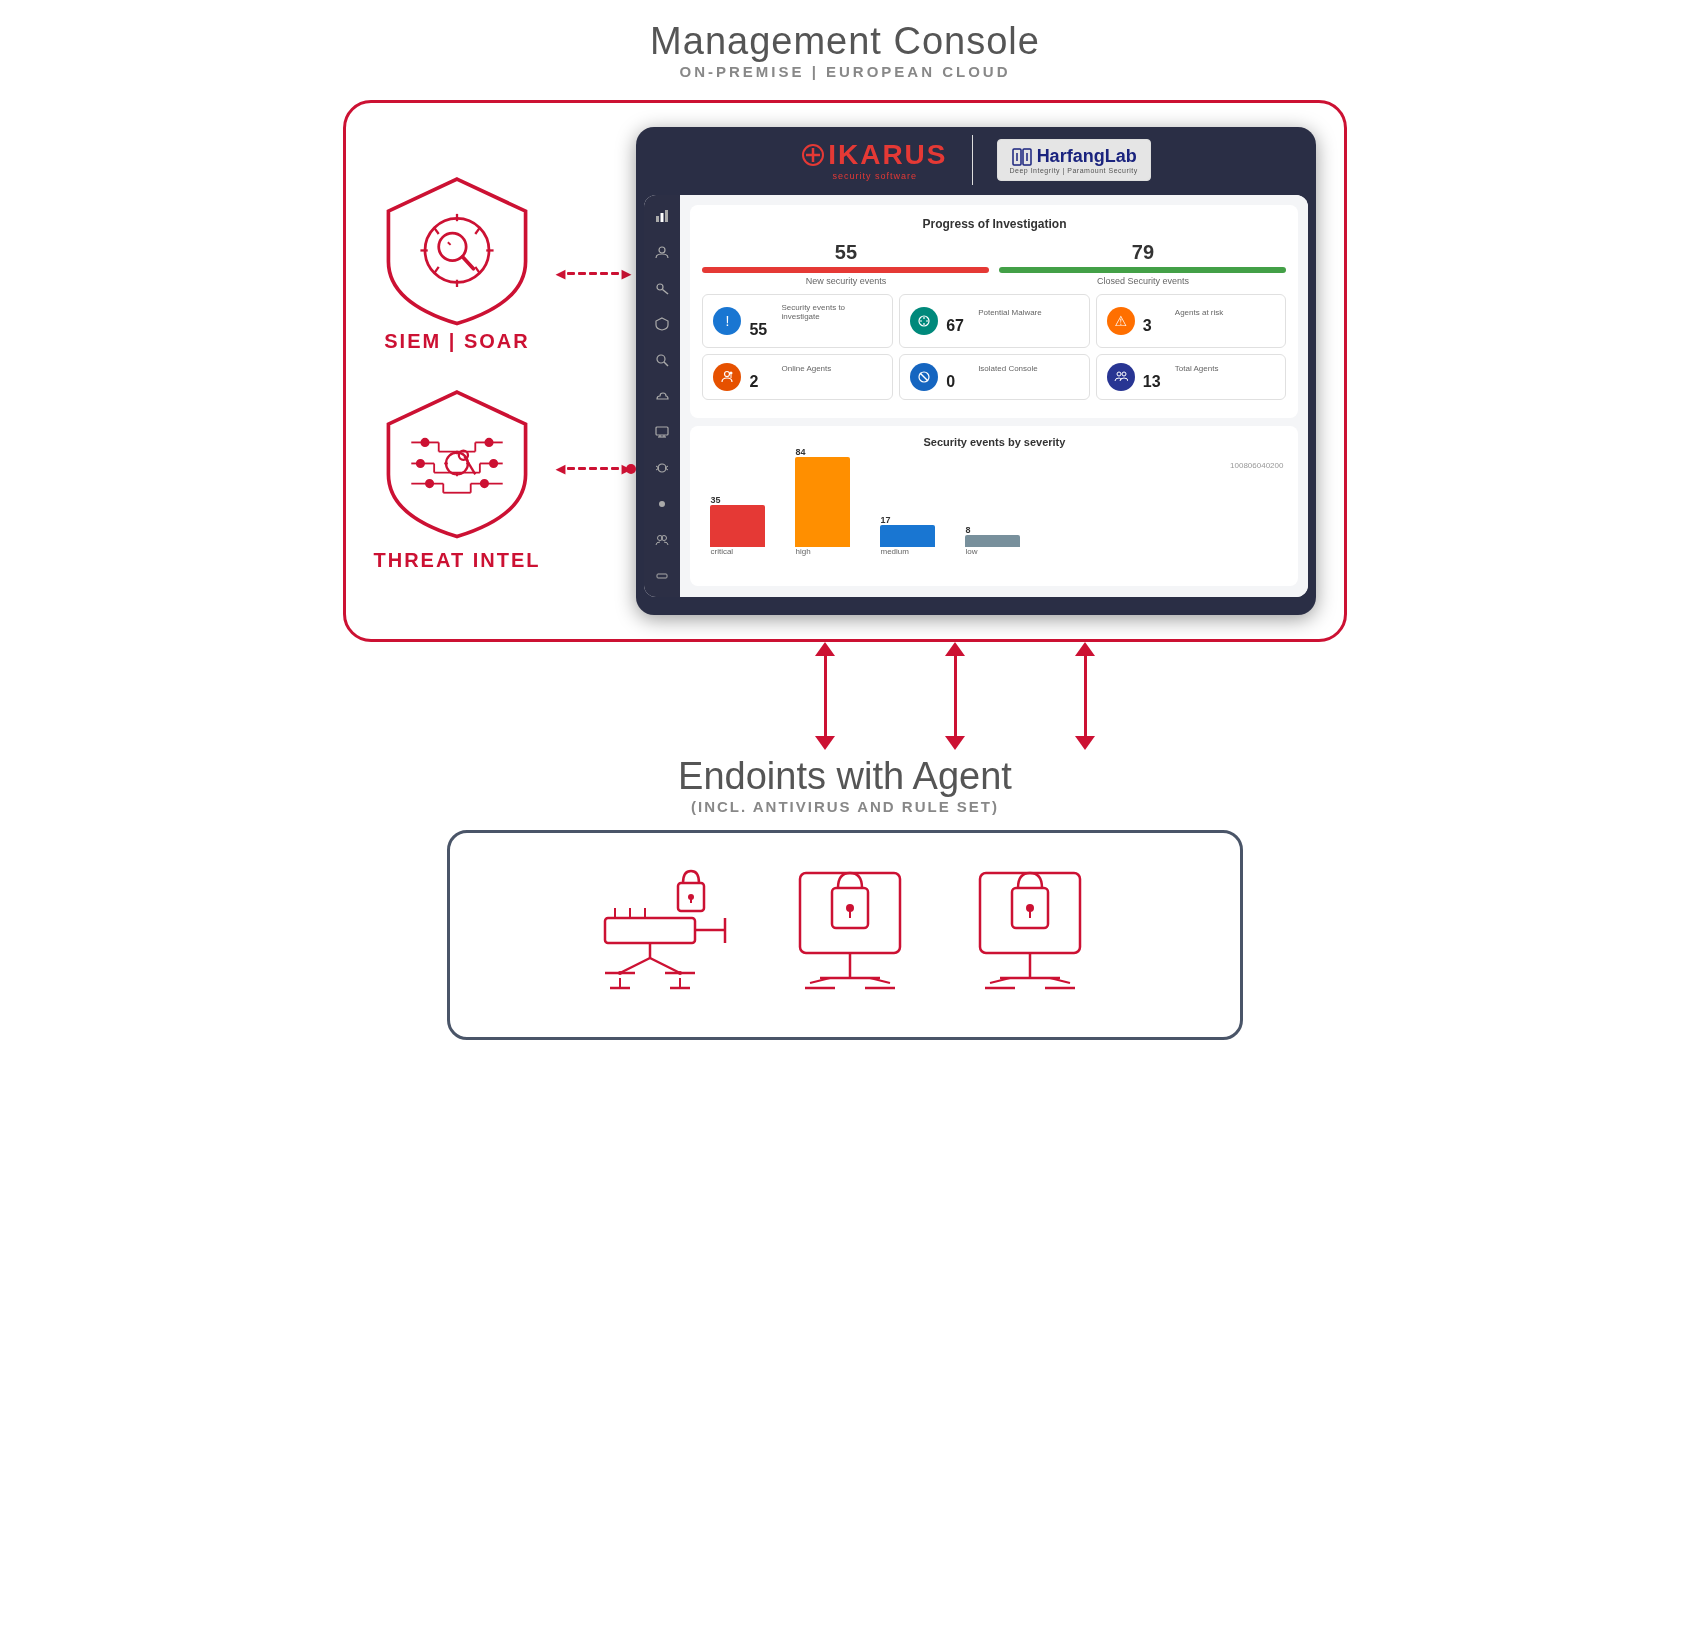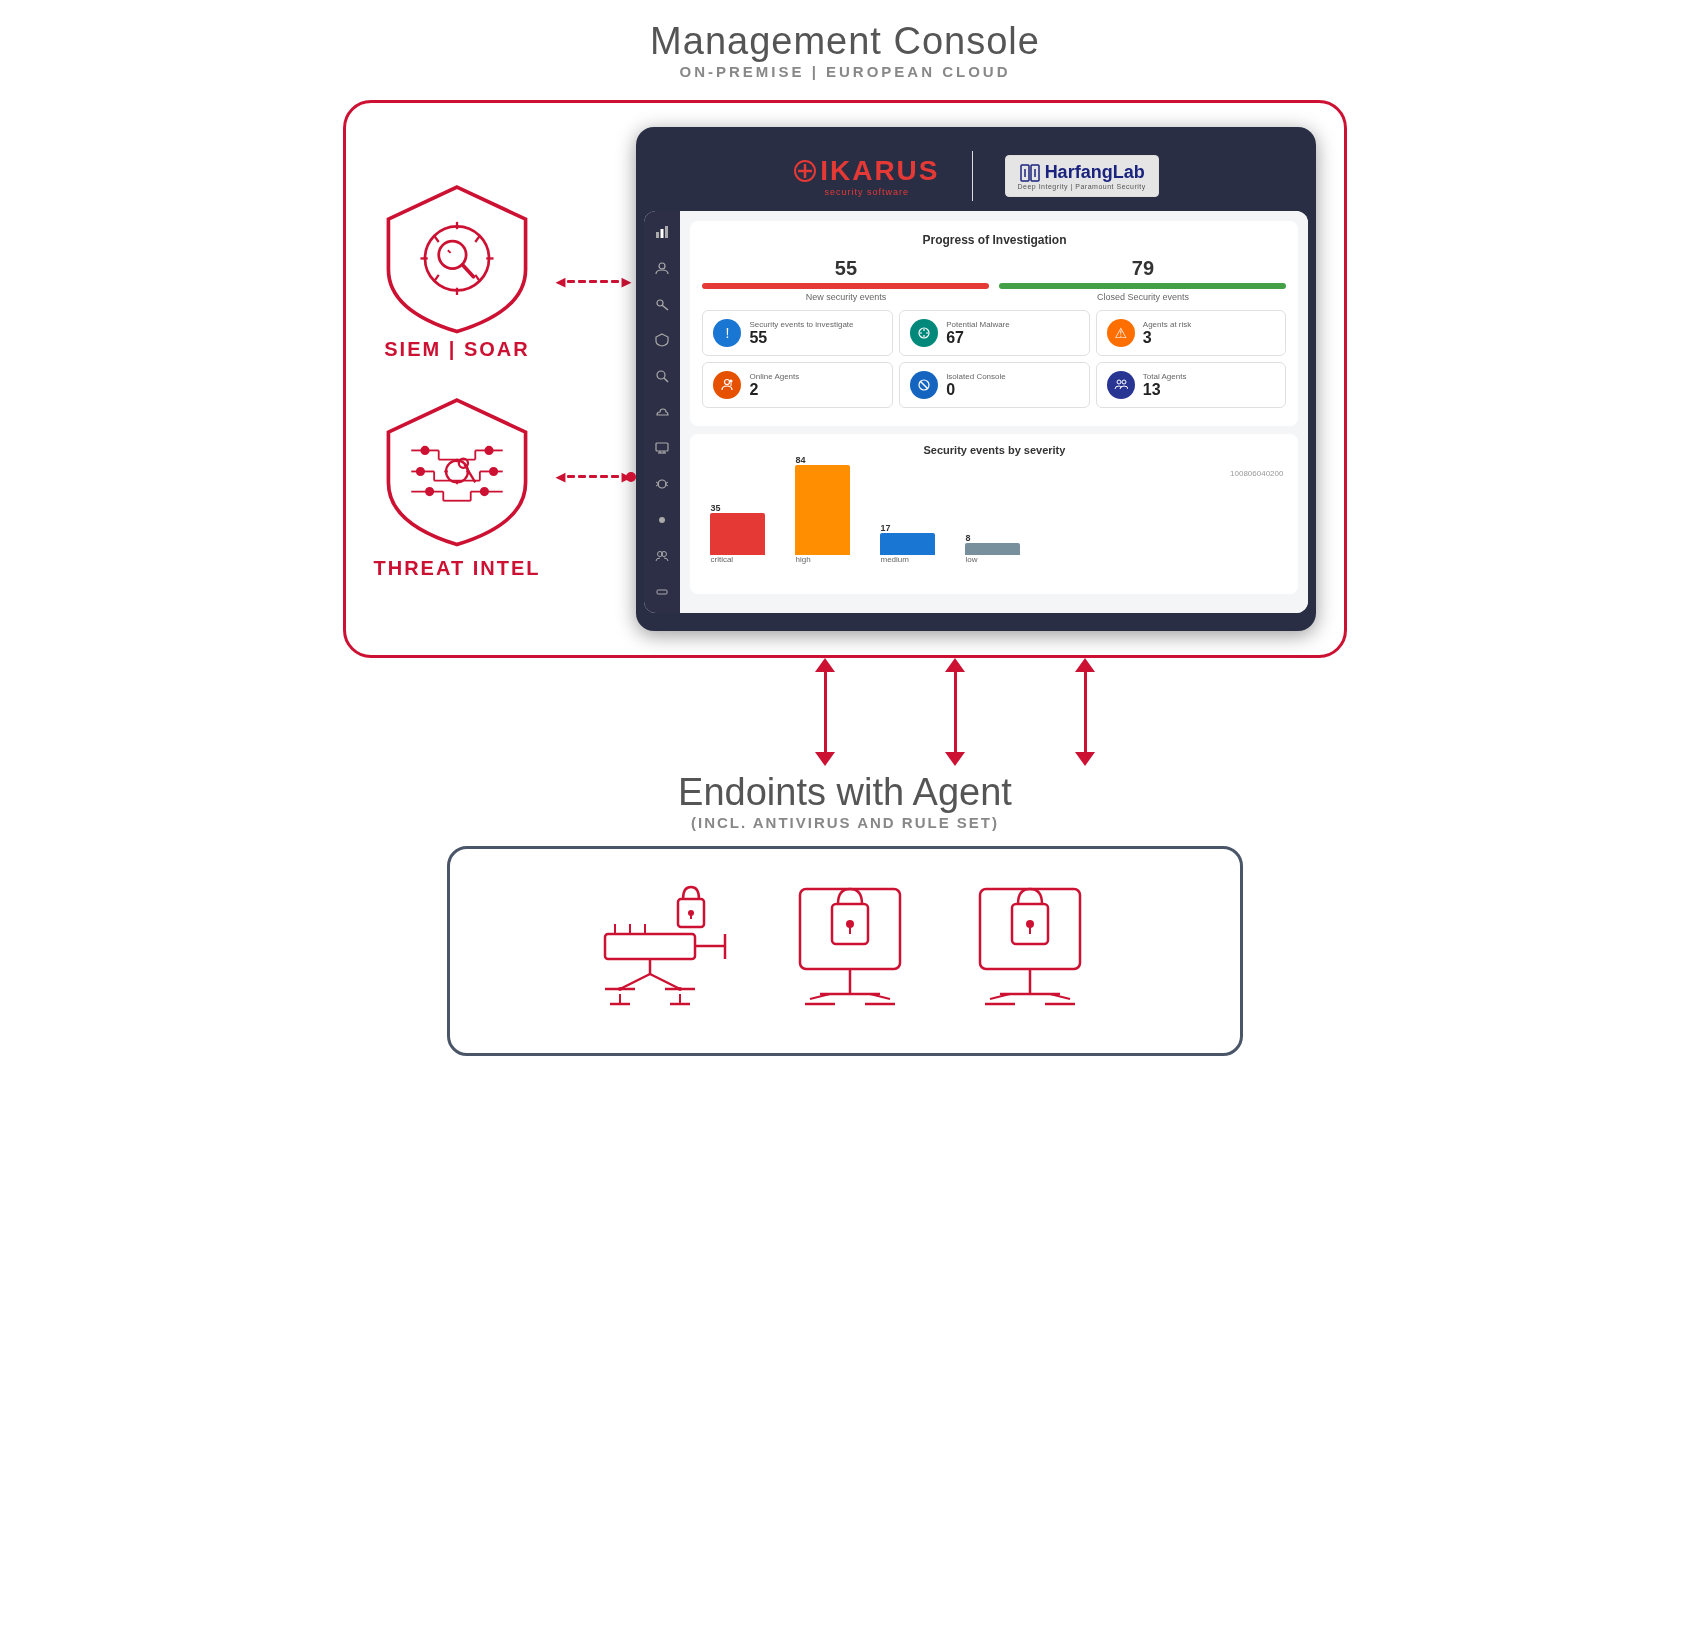--- a/index.html
+++ b/index.html
@@ -177,20 +177,21 @@
     .ic-blue2 { background: #1565c0; color: #fff; }
     .ic-bluedark { background: #283593; color: #fff; }
 
     .stat-text {
       display: flex;
       flex-direction: column;
     }
     .stat-label {
       font-size: 8px;
       color: #666;
+      margin-left: 32px;
     }
     .stat-value {
       font-size: 16px;
       font-weight: 700;
       color: #222;
     }
 
     
     .chart-panel {
       background: #fff;
@@ -250,25 +251,24 @@
       align-items: center;
       justify-content: center;
       background: #fff;
       width: 100%;
     }
 
     
     .logos-area {
       display: flex;
       flex-direction: row;
-      gap: 24px;
+      gap: 16px;
       align-items: center;
       justify-content: center;
       margin-bottom: 10px;
-      margin-top: 16px;
     }
 
     .ikarus-logo {
       display: flex;
       flex-direction: column;
       align-items: center;
     }
 
     .ikarus-text {
       font-size: 28px;

